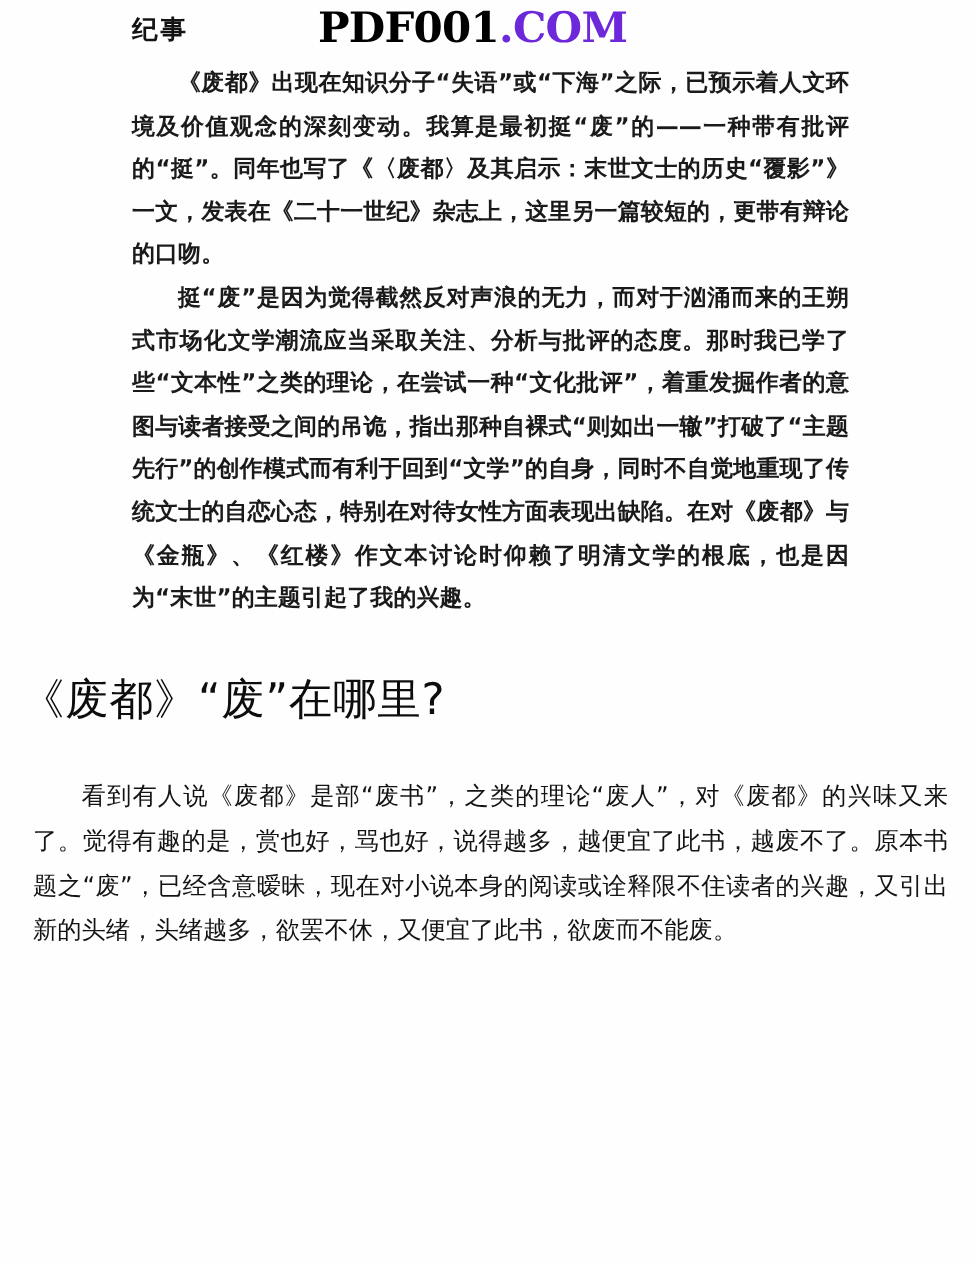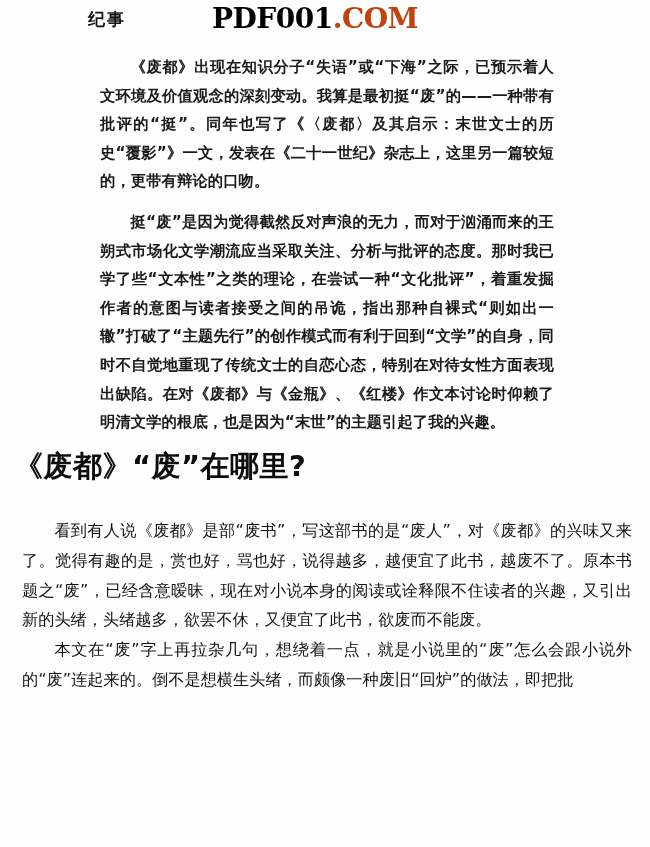--- a/index.html
+++ b/index.html
@@ -48,50 +48,50 @@
     left: 212px;
     top: 0px;
     font-family: "DejaVu Serif", "Liberation Serif", serif;
     font-weight: 700;
     font-size: 28px;
     letter-spacing: -0.5px;
     white-space: nowrap;
     line-height: 30px;
   }
   .watermark .wm-dark { color: #000000; }
-  .watermark .wm-red  { color: #c2410c; }
+  .watermark .wm-red  { color: #6d28d9; }
 
   
   .block-upper {
     position: absolute;
     left: 88px;
     top: 41px;
     width: 478px;
   }
   .block-upper p {
-    margin: 12px;
+    margin: 0;
     font-family: "DejaVu Sans", "Liberation Sans", sans-serif;
     font-size: 15.3px;
     line-height: 28.6px;
     text-align: justify;
     text-justify: inter-character;
     text-indent: 2em;
     letter-spacing: 0.1px;
     color: #1a1a1a;
     font-weight: 600;
   }
 
   
   .section-title {
     position: absolute;
     left: 14px;
     top: 428px;
     font-family: "DejaVu Sans", "Liberation Sans", sans-serif;
     font-size: 29px;
-    font-weight: 700;
+    font-weight: 400;
     letter-spacing: 0.5px;
     color: #0d0d0d;
     white-space: nowrap;
   }
 
   
   .block-lower {
     position: absolute;
     left: 22px;
     top: 516px;
@@ -130,18 +130,17 @@
   </div>
 
   <div class="block-upper">
     <p>《废都》出现在知识分子“失语”或“下海”之际，已预示着人文环境及价值观念的深刻变动。我算是最初挺“废”的——一种带有批评的“挺”。同年也写了《〈废都〉及其启示：末世文士的历史“覆影”》一文，发表在《二十一世纪》杂志上，这里另一篇较短的，更带有辩论的口吻。</p>
     <p>挺“废”是因为觉得截然反对声浪的无力，而对于汹涌而来的王朔式市场化文学潮流应当采取关注、分析与批评的态度。那时我已学了些“文本性”之类的理论，在尝试一种“文化批评”，着重发掘作者的意图与读者接受之间的吊诡，指出那种自裸式“则如出一辙”打破了“主题先行”的创作模式而有利于回到“文学”的自身，同时不自觉地重现了传统文士的自恋心态，特别在对待女性方面表现出缺陷。在对《废都》与《金瓶》、《红楼》作文本讨论时仰赖了明清文学的根底，也是因为“末世”的主题引起了我的兴趣。</p>
   </div>
 
   <h1 class="section-title">《废都》“废”在哪里?</h1>
 
   <div class="block-lower">
-    <p>看到有人说《废都》是部“废书”，写这部书的是“废人”，对《废都》的兴味又来了。觉得有趣的是，赏也好，骂也好，说得越多，越便宜了此书，越废不了。原本书题之“废”，已经含意暧昧，现在对小说本身的阅读或诠释限不住读者的兴趣，又引出新的头绪，头绪越多，欲罢不休，又便宜了此书，欲废而不能废。</p>
-    <p>本文在“废”字上再拉杂几句，想绕着一点，就是小说里的“废”怎么会跟小说外的“废”连起来的。倒不是想横生头绪，而颇像一种废旧“回炉”的做法，即把批</p>
+    <p>看到有人说《废都》是部“废书”，之类的理论“废人”，对《废都》的兴味又来了。觉得有趣的是，赏也好，骂也好，说得越多，越便宜了此书，越废不了。原本书题之“废”，已经含意暧昧，现在对小说本身的阅读或诠释限不住读者的兴趣，又引出新的头绪，头绪越多，欲罢不休，又便宜了此书，欲废而不能废。</p>
   </div>
 
   <div class="clip-bottom"></div>
 </div>
 
 </body></html>

